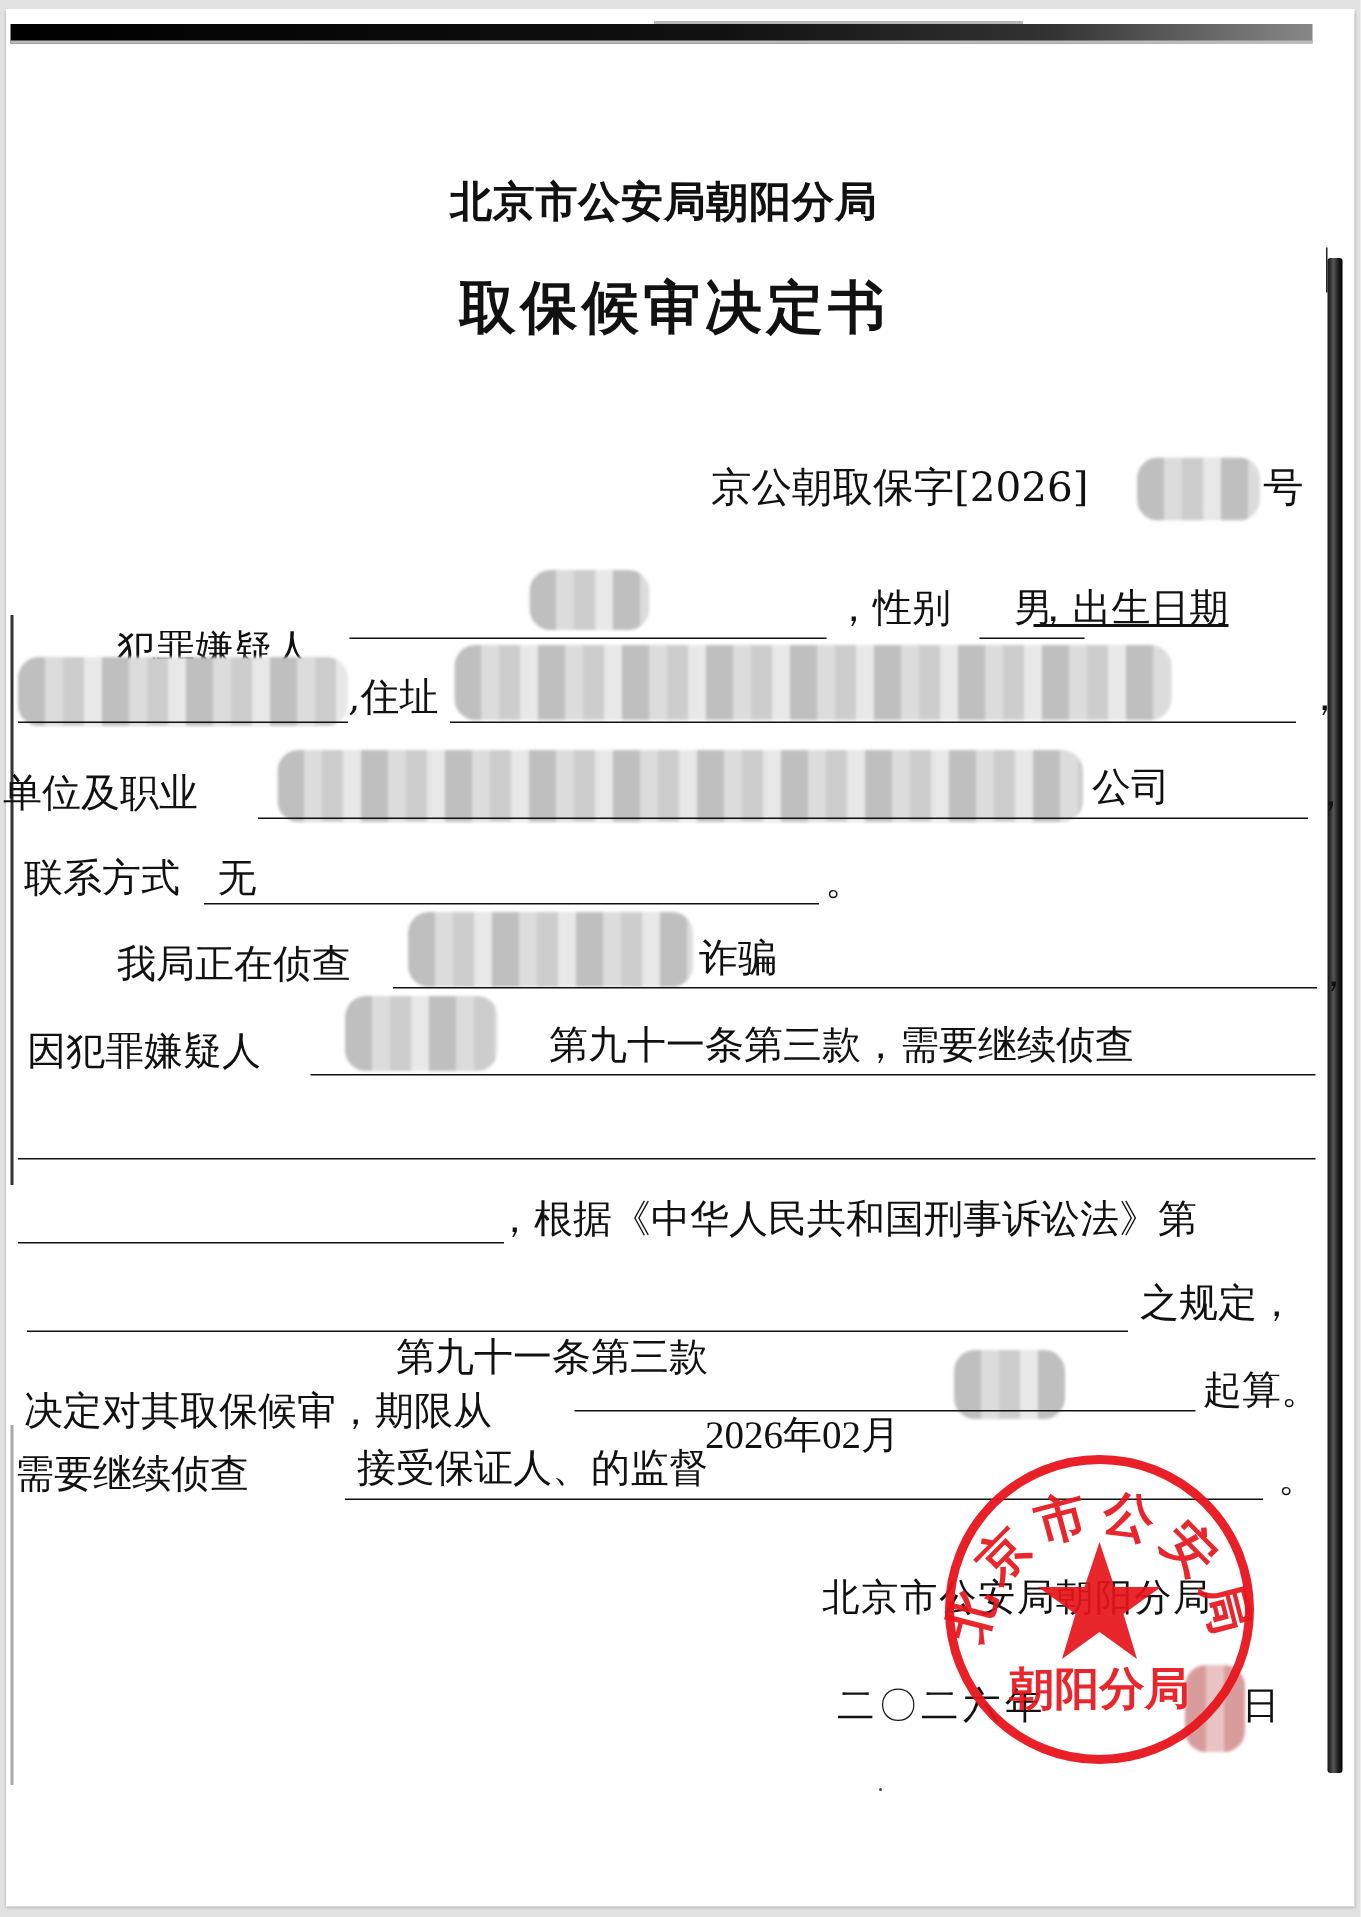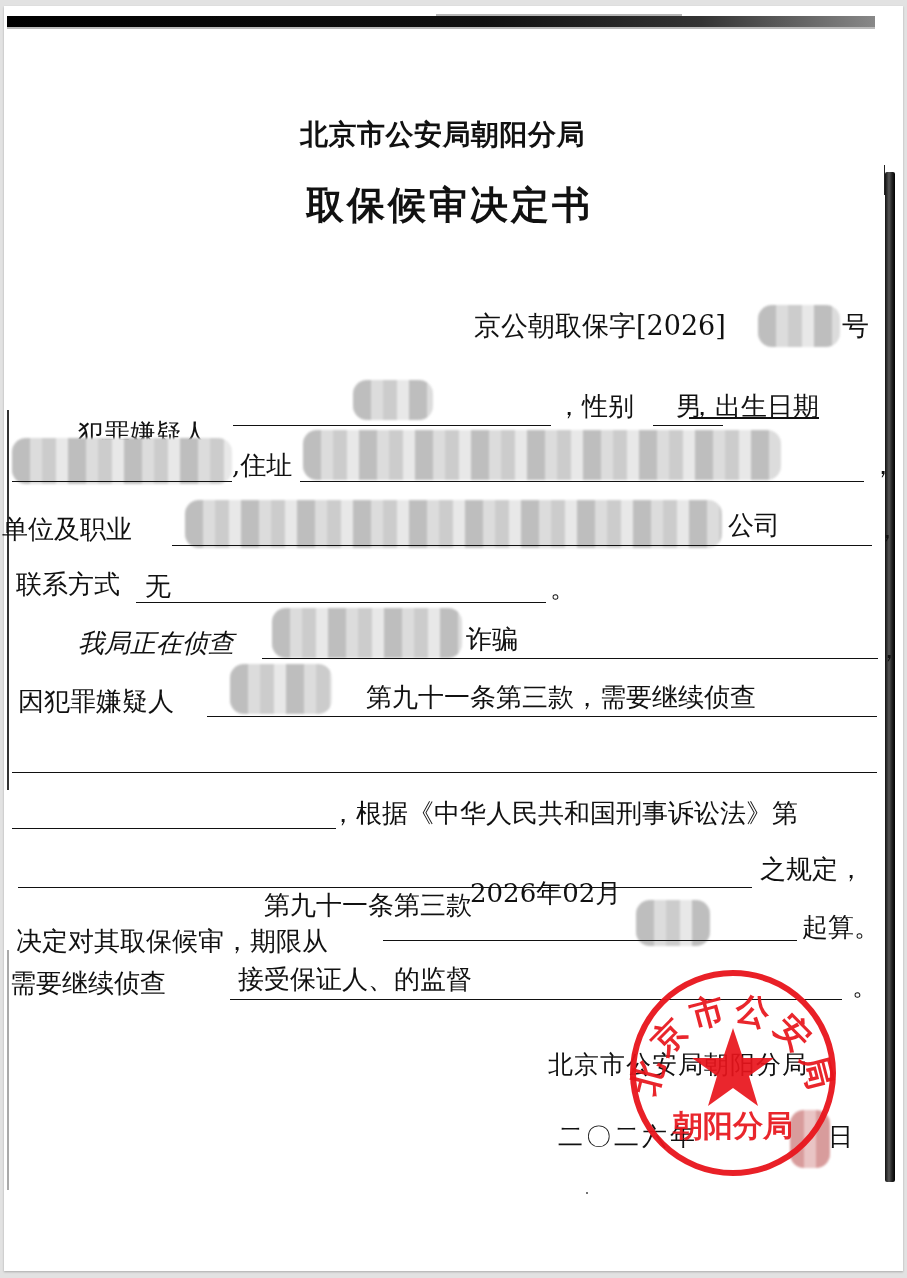--- a/index.html
+++ b/index.html
@@ -111,47 +111,47 @@
 <div class="blur" style="left:303px; top:430px; width:478px; height:50px;"></div>
 <div class="ul" style="left:300px; top:481px; width:564px;"></div>
 <div class="t" style="left:870px; top:452px;">，</div>
 
 <div class="t" style="left:2px; top:516px;">单位及职业</div>
 <div class="blur" style="left:185px; top:500px; width:537px; height:48px;"></div>
 <div class="t" style="left:728px; top:512px;">公司</div>
 <div class="ul" style="left:172px; top:545px; width:700px;"></div>
 <div class="t" style="left:874px; top:516px;">，</div>
 
-<div class="t" style="left:16px; top:573px;font-family:Liberation Mono, monospace;">联系方式</div>
+<div class="t" style="left:16px; top:573px;">联系方式</div>
 <div class="t" style="left:145px; top:573px;">无</div>
 <div class="ul" style="left:136px; top:602px; width:410px;"></div>
 <div class="t" style="left:550px; top:575px;">。</div>
 
-<div class="t" style="left:78px; top:630px;font-style:italic;">我局正在侦查</div>
+<div class="t" style="left:78px; top:630px;">我局正在侦查</div>
 <div class="blur" style="left:272px; top:608px; width:190px; height:50px;"></div>
 <div class="t" style="left:466px; top:626px;">诈骗</div>
 <div class="ul" style="left:262px; top:658px; width:616px;"></div>
 <div class="t" style="left:876px; top:636px;">，</div>
 
 <div class="t" style="left:18px; top:688px;">因犯罪嫌疑人</div>
 <div class="blur" style="left:230px; top:664px; width:102px; height:50px;"></div>
 <div class="t" style="left:366px; top:684px;">第九十一条第三款，需要继续侦查</div>
 <div class="ul" style="left:207px; top:716px; width:670px;"></div>
 
 <div class="ul" style="left:12px; top:772px; width:865px;"></div>
 
 <div class="ul" style="left:12px; top:828px; width:324px;"></div>
 <div class="t" style="left:330px; top:800px;">，根据《中华人民共和国刑事诉讼法》第</div>
 
 <div class="t" style="left:264px; top:856px;margin-top:36px;">第九十一条第三款</div>
 <div class="ul" style="left:18px; top:887px; width:734px;"></div>
 <div class="t" style="left:760px; top:856px;">之规定，</div>
 
 <div class="t" style="left:16px; top:928px;">决定对其取保候审，期限从</div>
-<div class="t" style="left:470px; top:880px;">2026年02月</div>
+<div class="t" style="left:470px; top:944px;font-family:Liberation Serif, serif;">2026年02月</div>
 <div class="blur" style="left:636px; top:900px; width:74px; height:46px;"></div>
 <div class="ul" style="left:383px; top:940px; width:414px;"></div>
 <div class="t" style="left:802px; top:914px;">起算。</div>
 
 <div class="t" style="left:10px; top:970px;">需要继续侦查</div>
 <div class="t" style="left:238px; top:966px;">接受保证人、的监督</div>
 <div class="ul" style="left:230px; top:999px; width:612px;"></div>
 <div class="t" style="left:852px; top:973px;">。</div>
 
 <div class="t" style="left:548px; top:1052px; font-size:25px; letter-spacing:1px;">北京市公安局朝阳分局</div>

